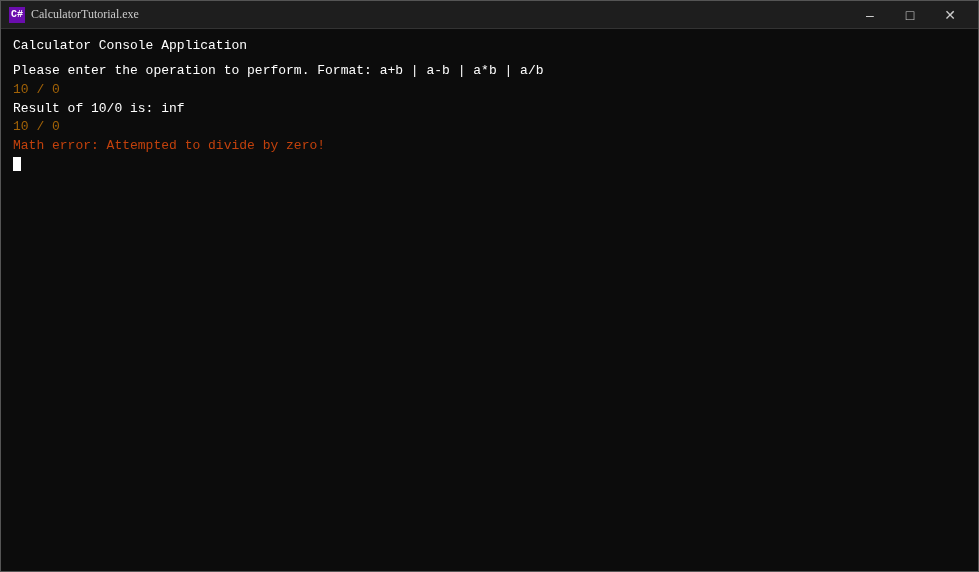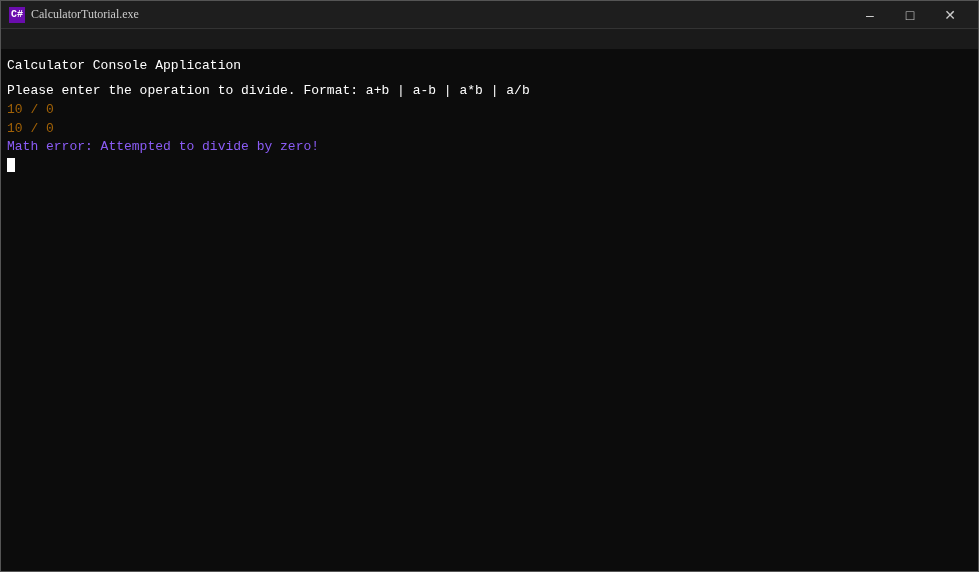--- a/index.html
+++ b/index.html
@@ -70,41 +70,40 @@
       cursor: pointer;
       display: flex;
       align-items: center;
       justify-content: center;
       font-family: 'Segoe UI', Arial, sans-serif;
     }
 
     .console-area {
       flex: 1;
       background: #0c0c0c;
-      padding: 8px 6px;
+      padding: 8px 12px;
       overflow: hidden;
-      margin-top: 20px;
     }
 
     .console-line {
       font-size: 13px;
       line-height: 1.45;
       white-space: pre;
     }
 
     .white-text {
       color: #ffffff;
     }
 
     .cyan-text {
       color: #a16207;
     }
 
     .error-text {
-      color: #8b5cf6;
+      color: #c2410c;
     }
 
     .cursor-line {
       display: flex;
       align-items: center;
     }
 
     .cursor {
       display: inline-block;
       width: 8px;
@@ -129,22 +128,23 @@
       <button class="title-btn">–</button>
       <button class="title-btn">□</button>
       <button class="title-btn close">✕</button>
     </div>
   </div>
 
   <div class="console-area">
 
     <div class="console-line white-text">Calculator Console Application</div>
     <div class="console-line" style="height:6px"></div>
-    <div class="console-line white-text">Please enter the operation to divide. Format: a+b | a-b | a*b | a/b</div>
+    <div class="console-line white-text">Please enter the operation to perform. Format: a+b | a-b | a*b | a/b</div>
     <div class="console-line cyan-text">10 / 0</div>
+    <div class="console-line white-text">Result of 10/0 is: inf</div>
     <div class="console-line cyan-text">10 / 0</div>
     <div class="console-line error-text">Math error: Attempted to divide by zero!</div>
     <div class="console-line white-text cursor-line">
       <span class="cursor"></span>
     </div>
 
   </div>
 </div>
 
 </body></html>

